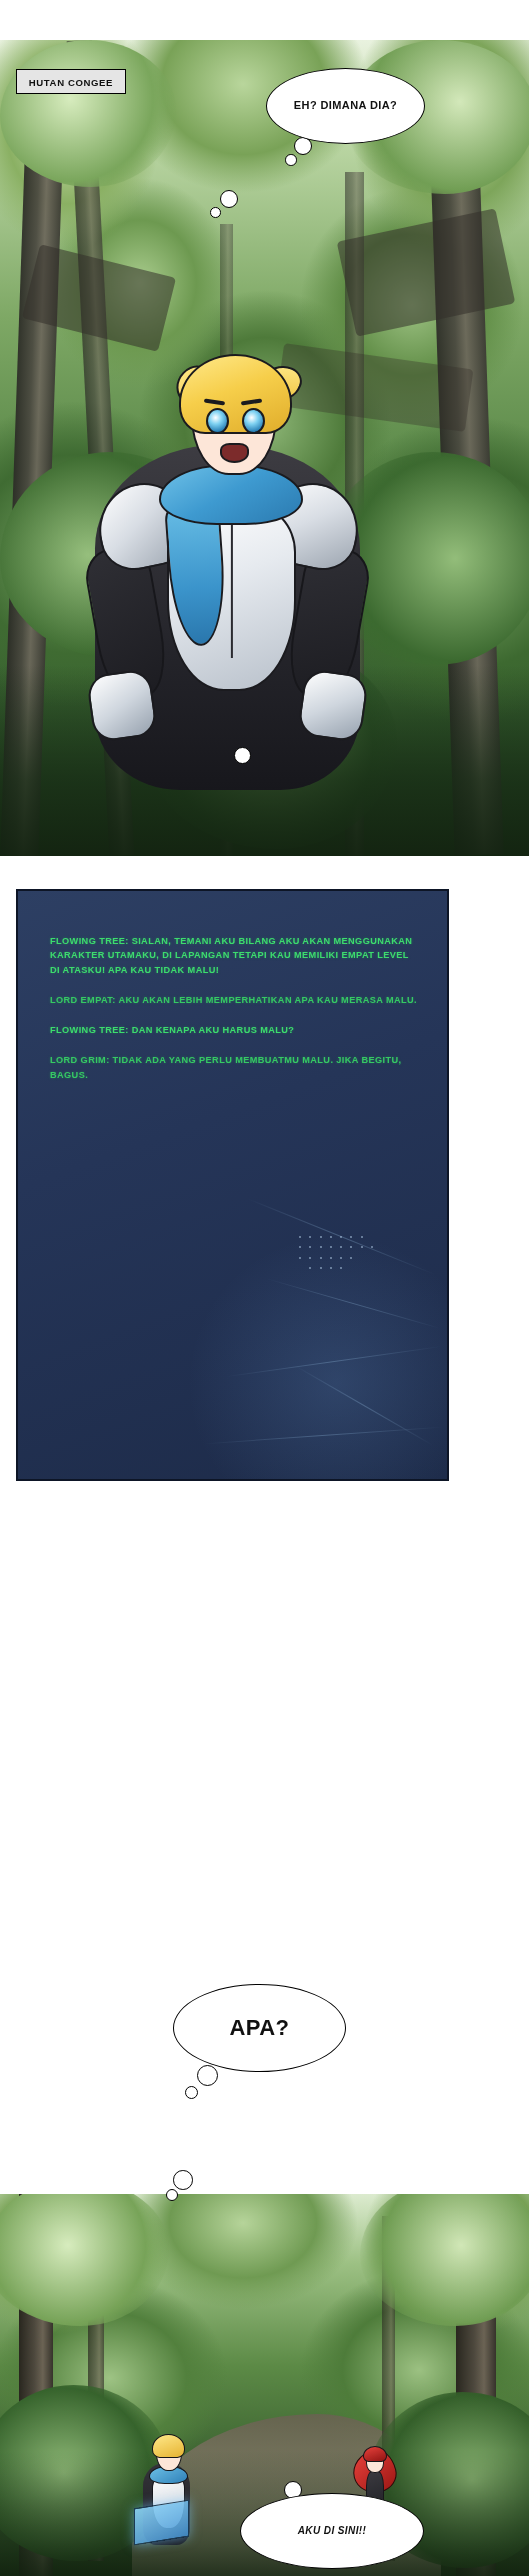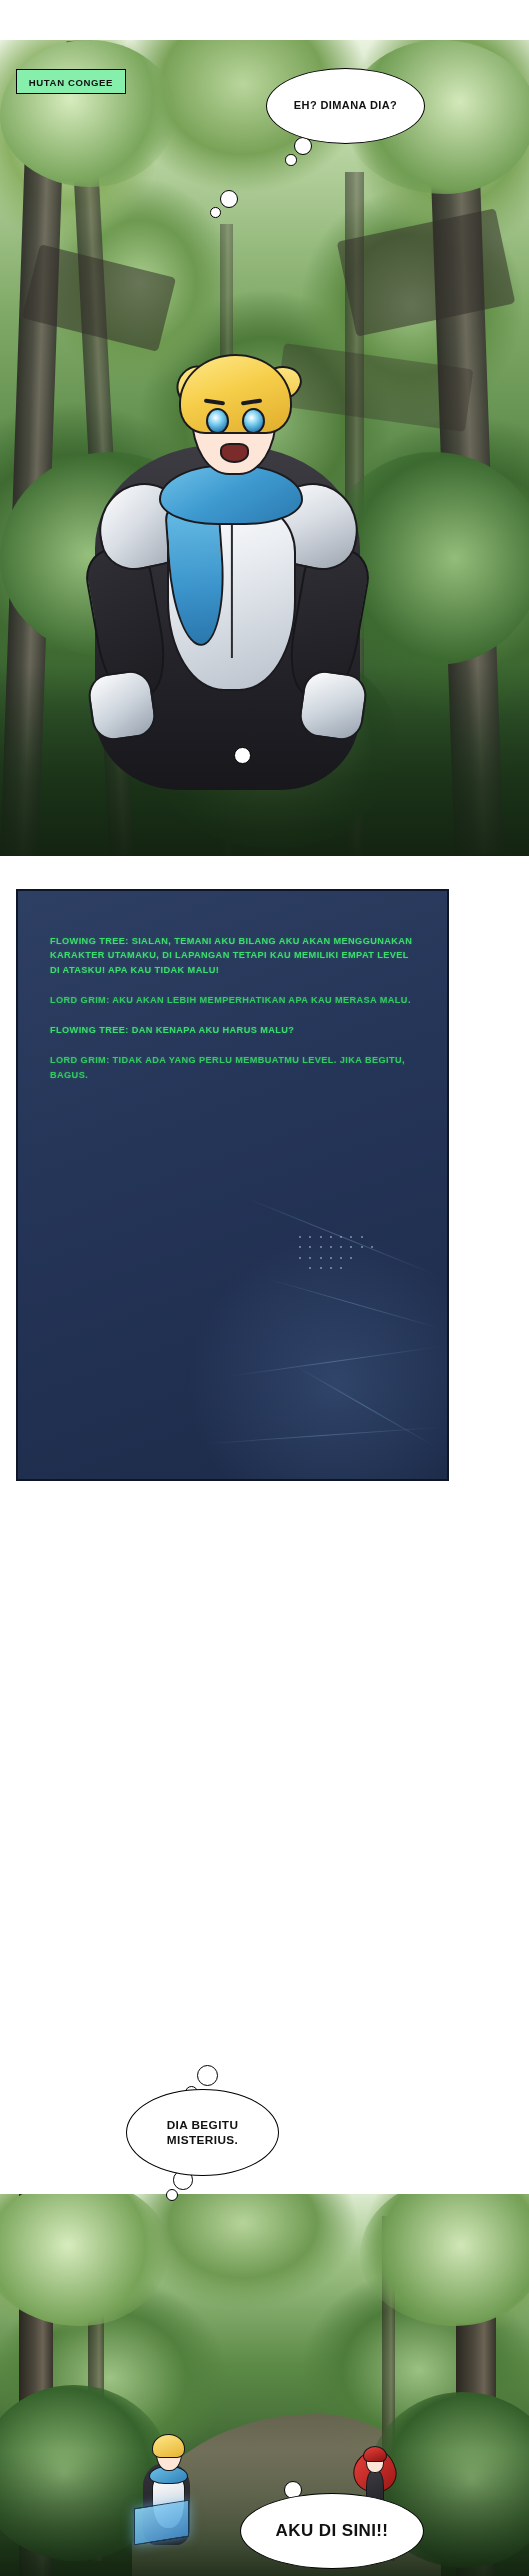--- a/index.html
+++ b/index.html
@@ -199,21 +199,21 @@
     border-radius: 34%;
   }
   .gauntlet.l { left: 1.5px;   top: 345px; transform: rotate(-8deg); }
   .gauntlet.r { left: 213px; top: 345px; transform: rotate(8deg); }
 
   
   .loc-box {
     position: absolute;
     left: 16px;
     top: 29px;
-    background: #86efac;
+    background: #e5e5e5;
     border: 1.5px solid #000000;
     padding: 6.6px 11.8px 5.9px 11.8px;
     font-size: 9.6px;
     letter-spacing: 0.6px;
     color: #111;
     font-weight: 700;
     z-index: 40;
   }
 
   
@@ -370,21 +370,21 @@
 
   
   .b4 { left: 173px; top: 1984px; width: 173px; height: 88px; font-size: 22px; z-index: 50; }
   .b4-t1 { left: 197px; top: 2065px; width: 19px; height: 19px; z-index: 49; }
   .b4-t2 { left: 185px; top: 2086px; width: 11px; height: 11px; z-index: 49; }
 
   .b5 { left: 126px; top: 2089px; width: 153px; height: 87px; font-size: 11.8px; z-index: 50; }
   .b5-t1 { left: 173px; top: 2170px; width: 17.6px; height: 17.6px; z-index: 49; }
   .b5-t2 { left: 166px; top: 2189px; width: 10.3px; height: 10.3px; z-index: 49; }
 
-  .b6 { left: 240px; top: 2493px; width: 184px; height: 76px; font-size: 17px; z-index: 50; }
+  .b6 { left: 240px; top: 2493px; width: 184px; height: 76px; font-size: 10px; z-index: 50; font-style: italic; }
   .b6-t1 { left: 284px; top: 2481px; width: 16px; height: 16px; z-index: 49; }
 </style>
 </head>
 <body>
 
 <div class="page">
 
   <div class="panel1">
     <div class="forest-bg"></div>
 
@@ -471,23 +471,23 @@
         <b style="left:41px;top:20.6px"></b>
         <b style="left:51px;top:20.6px"></b>
       <b style="left:10.3px;top:31px"></b>
         <b style="left:20.6px;top:31px"></b>
         <b style="left:31px;top:31px"></b>
         <b style="left:41px;top:31px"></b>
     </div>
 
     <div class="chatlog">
       <div class="chat-line">FLOWING TREE: SIALAN, TEMANI AKU BILANG AKU AKAN MENGGUNAKAN KARAKTER UTAMAKU, DI LAPANGAN TETAPI KAU MEMILIKI EMPAT LEVEL DI ATASKU! APA KAU TIDAK MALU!</div>
-      <div class="chat-line dim">LORD GRIM: AKU AKAN LEBIH MEMPERHATIKAN APA KAU MERASA MALU.</div>
+      <div class="chat-line dim">LORD EMPAT: AKU AKAN LEBIH MEMPERHATIKAN APA KAU MERASA MALU.</div>
       <div class="chat-line">FLOWING TREE: DAN KENAPA AKU HARUS MALU?</div>
-      <div class="chat-line dim">LORD GRIM: TIDAK ADA YANG PERLU MEMBUATMU LEVEL. JIKA BEGITU, BAGUS.</div>
+      <div class="chat-line dim">LORD GRIM: TIDAK ADA YANG PERLU MEMBUATMU MALU. JIKA BEGITU, BAGUS.</div>
     </div>
   </div>
 
   <div class="panel3">
     <div class="p3-bg"></div>
     <div class="p3-path"></div>
     <div class="p3-trunk a"></div>
     <div class="p3-trunk b"></div>
     <div class="p3-trunk c"></div>
     <div class="p3-trunk d"></div>
@@ -512,22 +512,22 @@
       <div class="mr-cape"></div>
       <div class="mr-legs"></div>
       <div class="mr-body"></div>
       <div class="mr-head"></div>
       <div class="mr-hair"></div>
     </div>
   </div>
 
   <div class="tail-dot b4-t1"></div>
   <div class="tail-dot b4-t2"></div>
+  <div class="bubble b4">APA?</div>
 
   <div class="tail-dot b5-t1"></div>
   <div class="tail-dot b5-t2"></div>
-  <div class="bubble b5">DIA BEGITU MISTERIUS.</div>
 
   <div class="tail-dot b6-t1"></div>
   <div class="bubble b6">AKU DI SINI!!</div>
 
 </div>
 
 
 </body></html>

